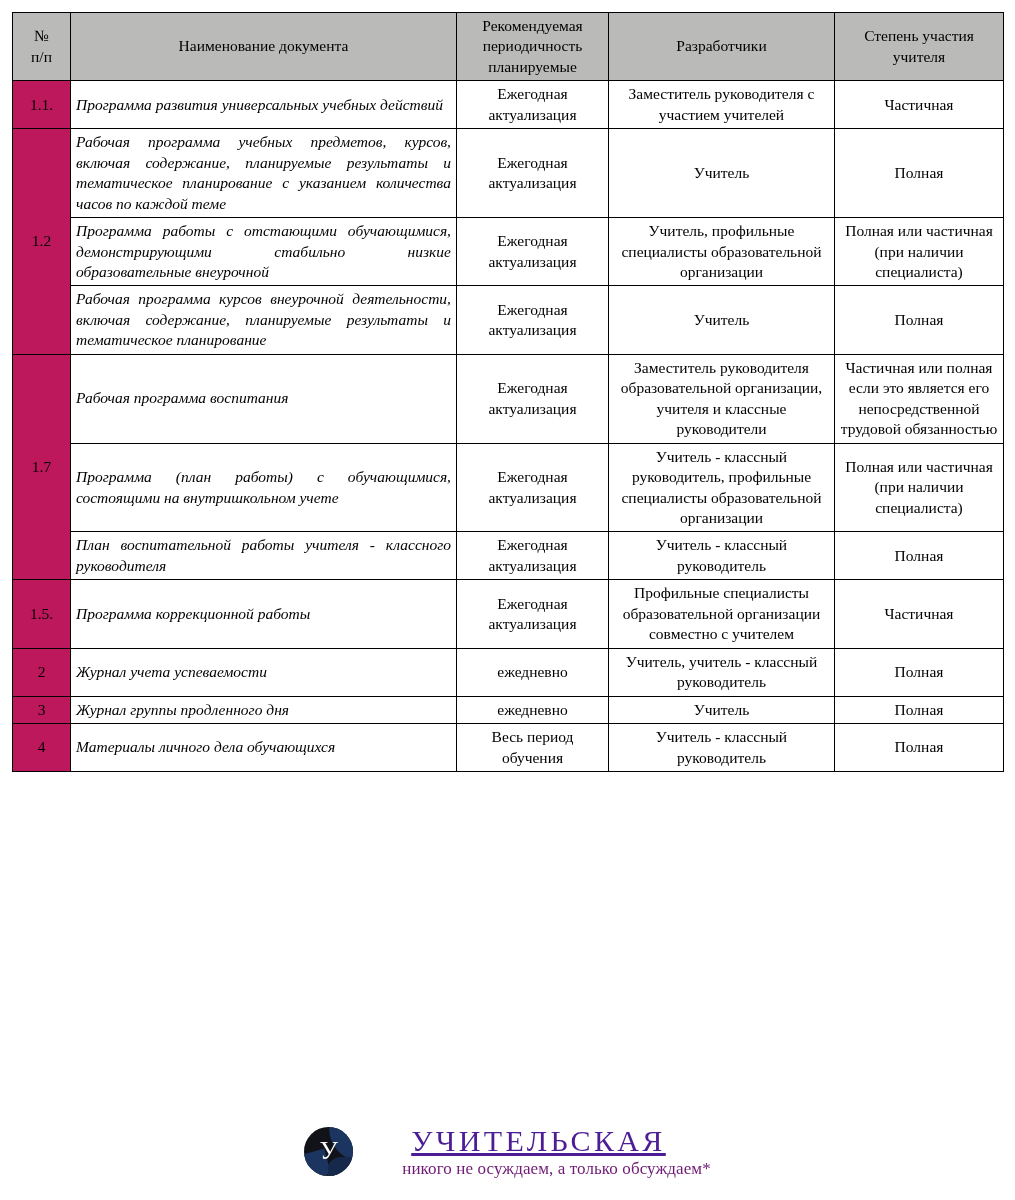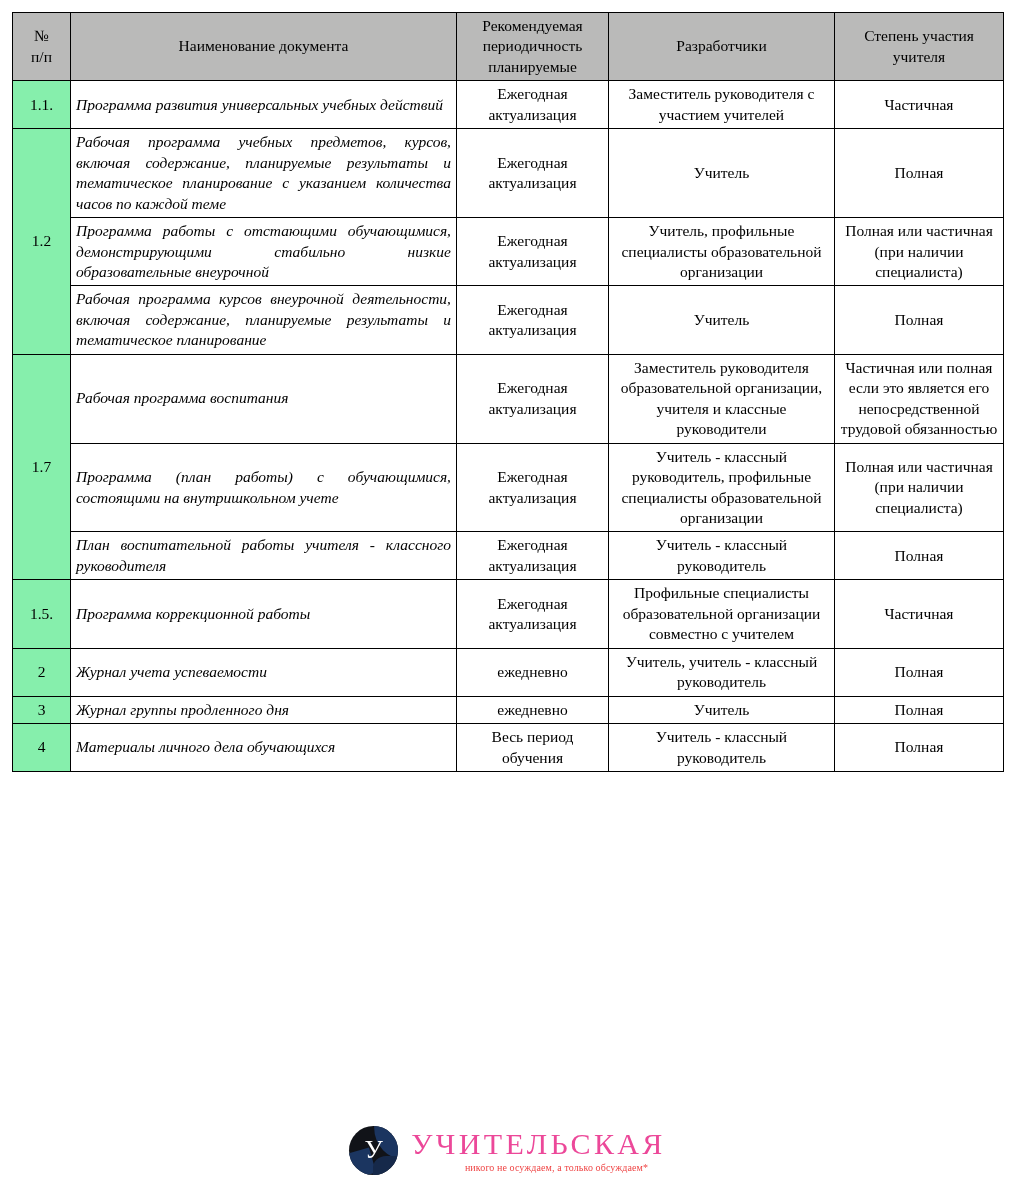--- a/index.html
+++ b/index.html
@@ -61,21 +61,21 @@
     text-align: center;
     font-weight: bold;
     font-size: 16px;
     line-height: 1.34;
     padding: 7px 6px;
     vertical-align: middle;
   }
 
   
   td.num {
-    background: #86efac;
+    background: #be185d;
     text-align: center;
     font-weight: bold;
     font-size: 16.5px;
     vertical-align: middle;
     padding: 4px 2px;
   }
 
   
   td.name {
     text-align: justify;
@@ -159,27 +159,28 @@
   .logo-text {
     display: flex;
     flex-direction: column;
     align-items: center;
     line-height: 1;
   }
   .logo-title {
     font-family: "Liberation Serif", serif;
     font-size: 30px;
     letter-spacing: 3.4px;
-    color: #ec4899;
+    color: #4c1d95;
     white-space: nowrap;
+    text-decoration: underline;
   }
   .logo-tagline {
     font-family: "Liberation Serif", serif;
-    font-size: 10px;
-    color: #ef4444;
+    font-size: 17px;
+    color: #701a75;
     margin-top: 4px;
     letter-spacing: 0.1px;
     white-space: nowrap;
     margin-left: 36px;
   }
 </style>
 </head>
 <body>
 
 <div class="page">

